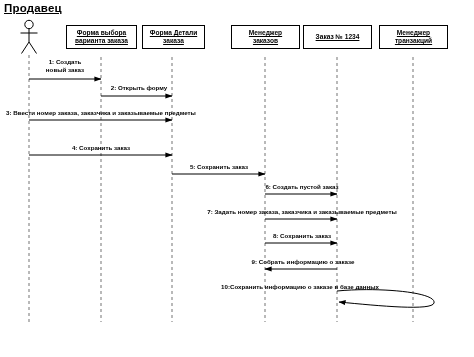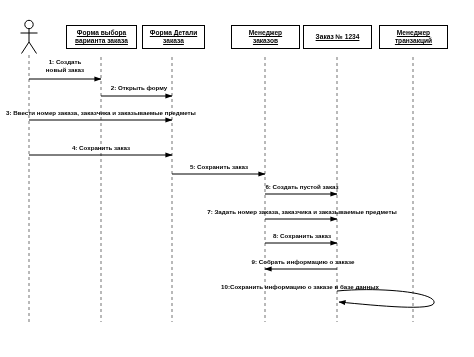--- a/index.html
+++ b/index.html
@@ -70,20 +70,21 @@
   .msg-label.center {
     transform: translateX(-50%);
     text-align: center;
   }
 </style>
 </head>
 <body>
 
 <div id="diagram-root">
 
+  <div class="page-title">Продавец</div>
 
   <svg id="diagram-svg" viewBox="0 0 474 357">
     <defs>
       <marker id="arrowhead" markerWidth="7" markerHeight="6" refX="6.6" refY="3" orient="auto" markerUnits="userSpaceOnUse">
         <path d="M0,0.4 L7,3 L0,5.6 Z" fill="#000000"></path>
       </marker>
       <marker id="arrowhead-left" markerWidth="7" markerHeight="6" refX="6.6" refY="3" orient="auto" markerUnits="userSpaceOnUse">
         <path d="M0,0.4 L7,3 L0,5.6 Z" fill="#000000"></path>
       </marker>
     </defs>

